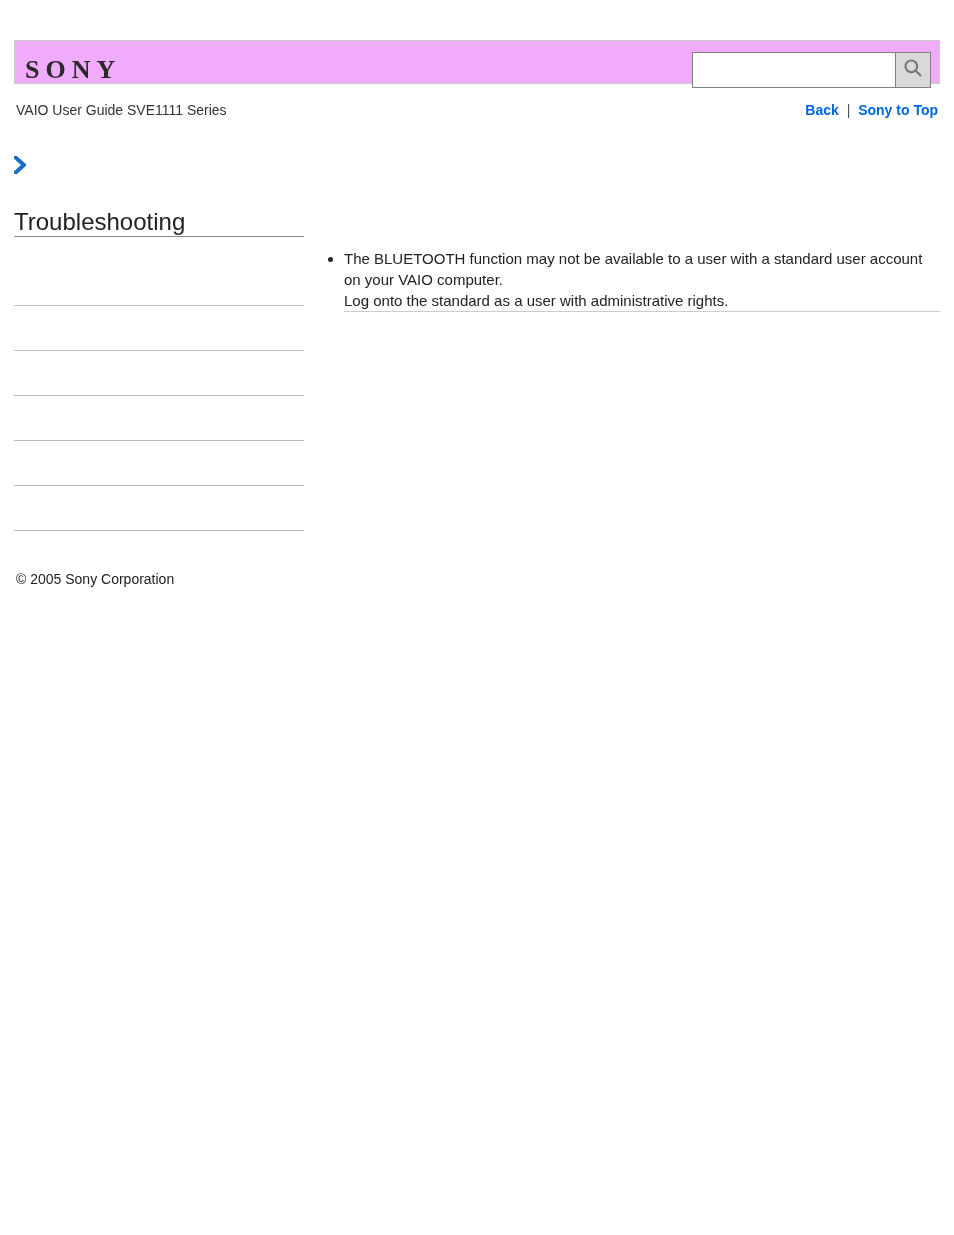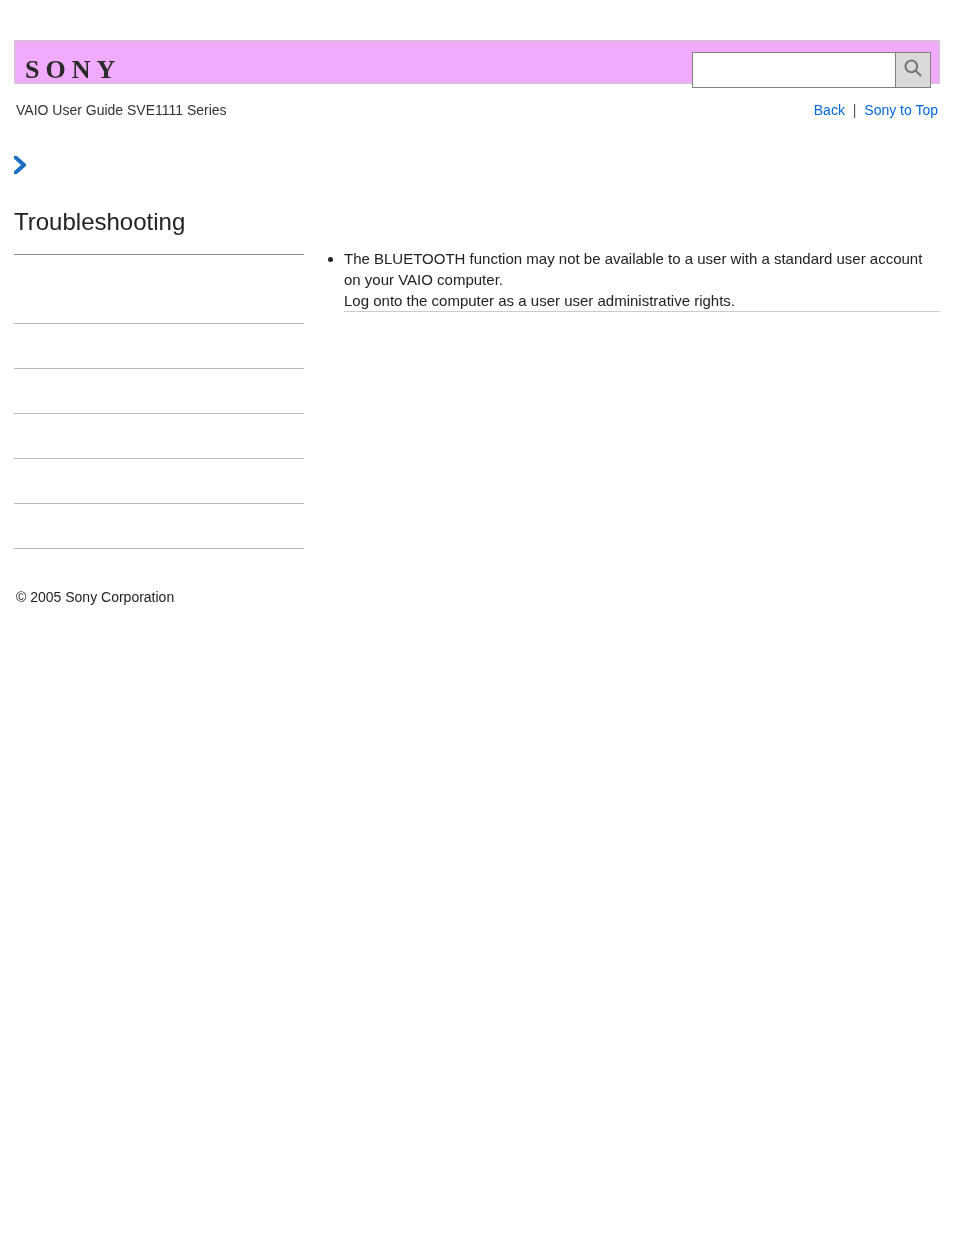--- a/index.html
+++ b/index.html
@@ -71,20 +71,21 @@
     font-size: 14px;
     padding: 18px 2px 0 2px;
   }
   .breadcrumb {
     color: #333;
   }
   .nav-links a {
     color: #0066dd;
     text-decoration: none;
     cursor: pointer;
+    font-weight: bold;
   }
   .nav-sep {
     color: #555;
     margin: 0 4px;
   }
   .content {
     display: flex;
     margin-top: 30px;
   }
   .sidebar {
@@ -98,21 +99,21 @@
   }
   .chevron-mark svg {
     width: 14px;
     height: 18px;
   }
   .sidebar-title {
     font-size: 24px;
     font-weight: 400;
     color: #222;
     border-bottom: 1px solid #888;
-    padding-bottom: 18px;
+    padding-bottom: 0;
     margin-bottom: 24px;
   }
   .sidebar-item {
     height: 44px;
     border-bottom: 1px solid #bbb;
     cursor: pointer;
   }
   .main {
     flex: 1;
     padding-top: 100px;
@@ -176,21 +177,21 @@
       <div class="sidebar-item"></div>
       <div class="sidebar-item"></div>
       <div class="sidebar-item"></div>
       <div class="sidebar-item"></div>
     </div>
 
     <div class="main">
       <ul class="content-list">
         <li>
           <span>The BLUETOOTH function may not be available to a user with a standard user account on your VAIO computer.</span><br>
-          <span>Log onto the computer as a user user administrative rights.</span>
+          <span>Log onto the standard as a user with administrative rights.</span>
         </li>
       </ul>
     </div>
   </div>
 
   <div class="copyright">© 2005 Sony Corporation</div>
 
 </div>
 
 </body></html>

